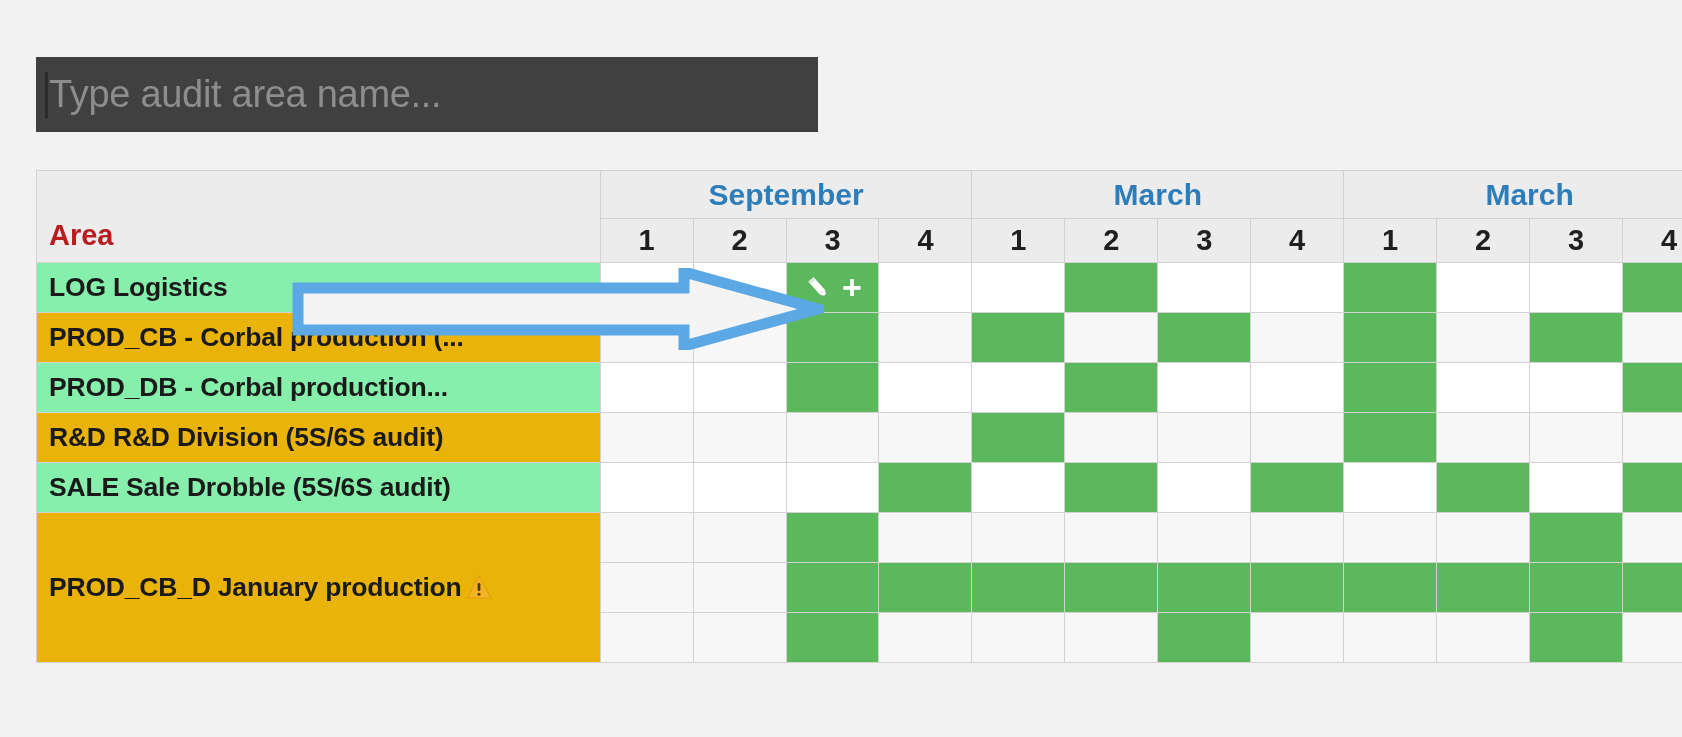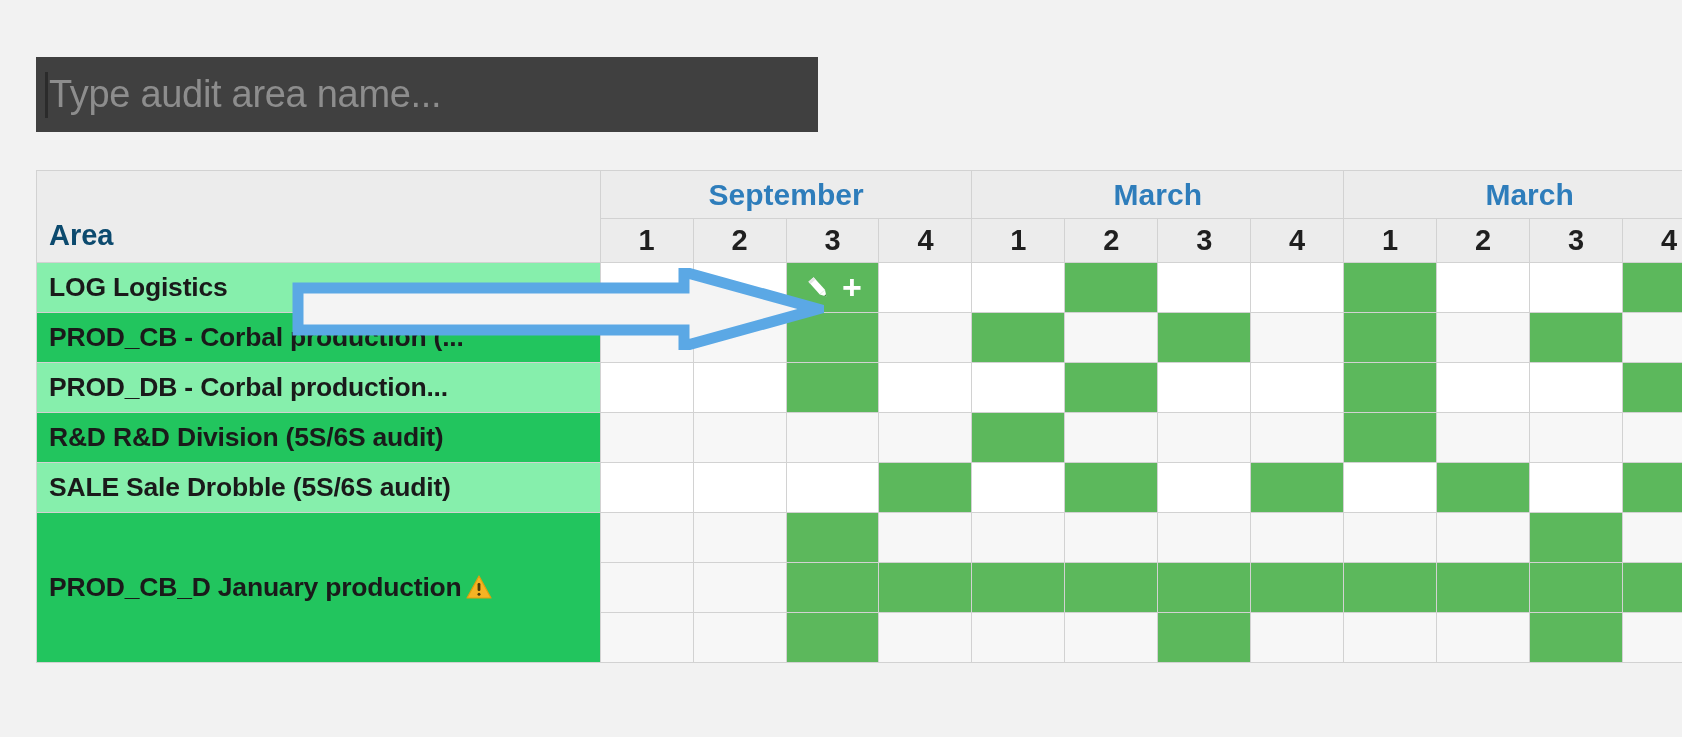--- a/index.html
+++ b/index.html
@@ -48,21 +48,21 @@
   col.areacol { width: 552px; }
   col.wkcol   { width: 91px; }
 
   th.area-head {
     background: #ececec;
     text-align: left;
     vertical-align: bottom;
     padding: 0 0 10px 12px;
     font-size: 29px;
     font-weight: bold;
-    color: #0c4a6e;
+    color: #b91c1c;
   }
   th.month {
     background: #ececec;
     color: #2e7dbb;
     font-size: 30px;
     font-weight: bold;
     text-align: center;
     height: 48px;
   }
   th.week {
@@ -77,21 +77,21 @@
   td.area-cell {
     background: #86efac;
     color: #1a1a1a;
     font-size: 26.5px;
     font-weight: bold;
     padding-left: 12px;
     white-space: nowrap;
     overflow: hidden;
     letter-spacing: -0.2px;
   }
-  tr.alt td.area-cell { background: #22c55e; }
+  tr.alt td.area-cell { background: #eab308; }
 
   td.cell { background: #ffffff; height: 50px; }
   tr.alt td.cell { background: #f7f7f7; }
   td.cell.on, tr.alt td.cell.on { background: #5cb85c; }
 
   td.cell.icons { position: relative; }
   .cell-icons {
     position: absolute; inset: 0;
     display: flex; align-items: center; justify-content: center; gap: 9px;
   }

